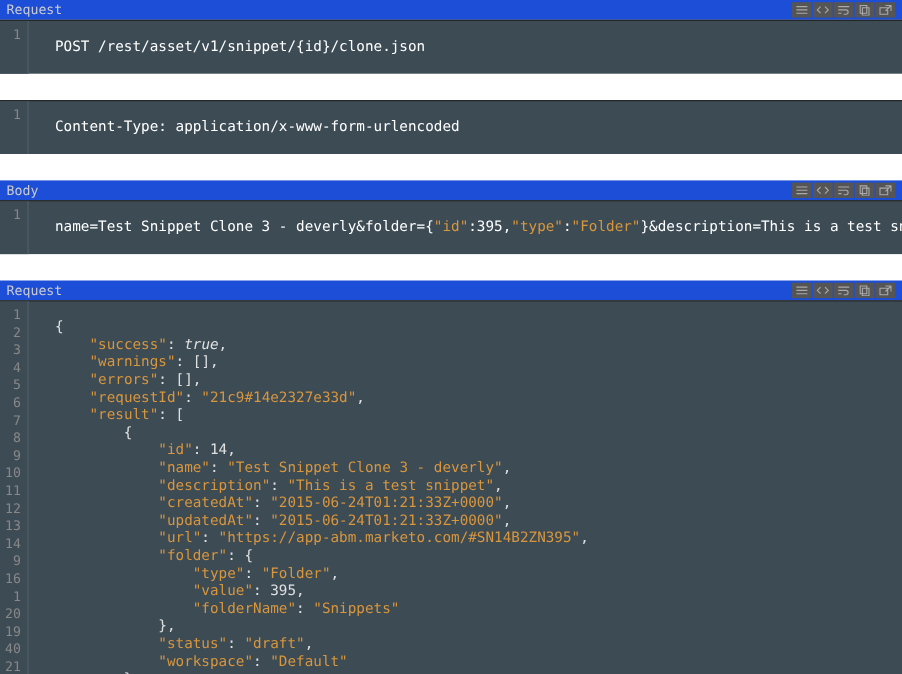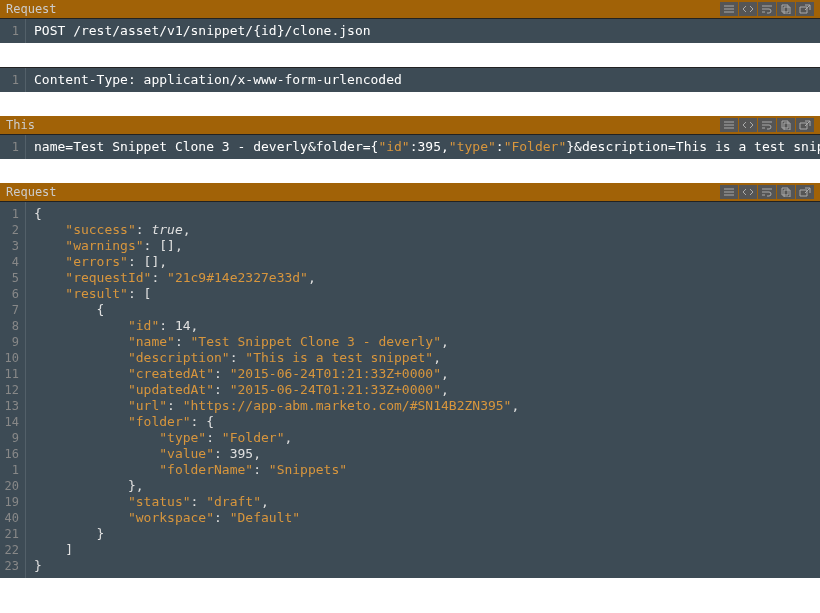--- a/index.html
+++ b/index.html
@@ -1,27 +1,27 @@
 <!DOCTYPE html>
 <html><head>
 <meta charset="utf-8">
 <style>
   * { margin: 0; padding: 0; box-sizing: border-box; }
   body { font-family: Consolas, Monaco, monospace; font-size: 13px; background: #fff; padding: 0; width: 820px; }
   .panel { margin-bottom: 24px; }
   .panel:last-child { margin-bottom: 0; }
-  .panel-header { background: #a16207; color: #aaa; padding: 2px 6px; font-size: 12px; display: flex; justify-content: space-between; align-items: center; height: 18px; }
+  .panel-header { background: #1d4ed8; color: #aaa; padding: 2px 6px; font-size: 12px; display: flex; justify-content: space-between; align-items: center; height: 18px; }
   .panel-title { color: #ccc; }
   .toolbar { display: flex; gap: 0; }
   .tool-btn { width: 18px; height: 14px; background: #555; display: inline-flex; align-items: center; justify-content: center; cursor: pointer; margin-left: 1px; }
   .tool-btn svg { width: 12px; height: 10px; }
   .code-body { background: #3d4b55; display: flex; border-top: 1px solid #222; }
   .gutter { background: #3d4b55; color: #888; text-align: right; padding: 4px 6px 4px 4px; user-select: none; border-right: 1px solid #536069; min-width: 26px; }
   .gutter div { line-height: 16px; font-size: 12px; }
-  .code { padding: 4px 8px; color: #eee; white-space: pre; line-height: 16px; overflow: hidden; flex: 1; }
+  .code { padding: 16px 8px; color: #eee; white-space: pre; line-height: 16px; overflow: hidden; flex: 1; margin-left: 16px; }
   .tok-ws { color: #fff; }
   .tok-key { color: #d8963d; }
   .tok-str { color: #d8963d; }
   .tok-punc { color: #e0e0e0; }
   .tok-bool { color: #e0e0e0; font-style: italic; }
   .tok-num { color: #e0e0e0; }
   .tok-bkey { color: #d8963d; }
 </style>
 </head>
 <body>
@@ -68,21 +68,21 @@
     <div class="panel">
       <div class="code-body">
         <div class="gutter">
           <div>1</div>
         </div>
         <div class="code"><div><span class="tok-ws">Content-Type: application/x-www-form-urlencoded</span></div></div>
       </div>
     </div>
     <div class="panel">
       <div class="panel-header">
-        <span class="panel-title">This</span>
+        <span class="panel-title">Body</span>
         <div class="toolbar">
           <span class="tool-btn">
             <svg viewBox="0 0 12 10">
               <path d="M1 2h10M1 5h10M1 8h10" stroke="#aaa" stroke-width="1" fill="none"></path>
             </svg>
           </span>
           <span class="tool-btn">
             <svg viewBox="0 0 12 10">
               <path d="M4 2L1 5l3 3M8 2l3 3-3 3" stroke="#aaa" stroke-width="1" fill="none"></path>
             </svg>

